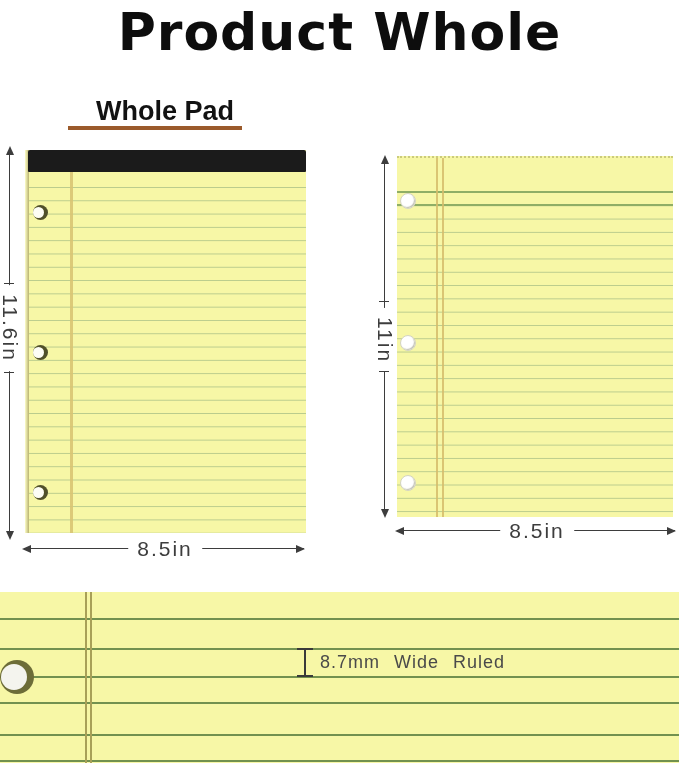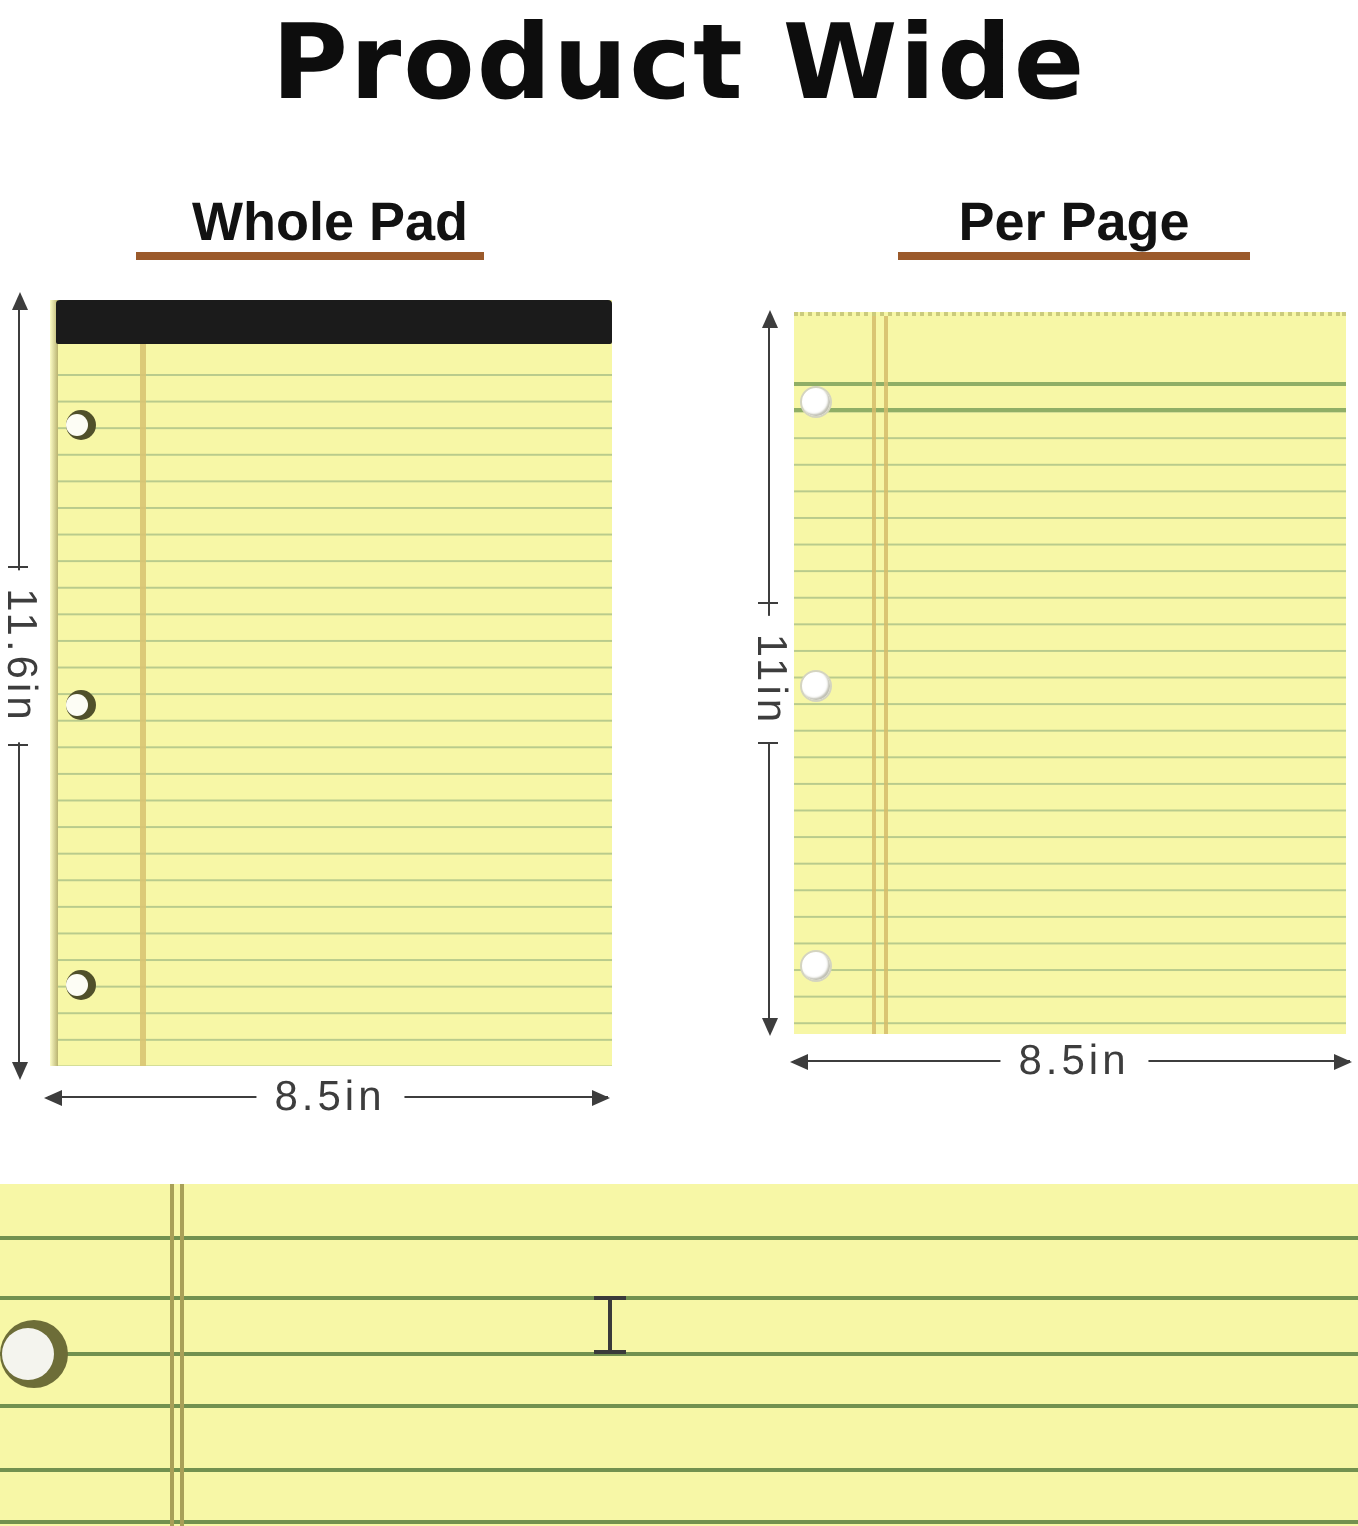--- a/index.html
+++ b/index.html
@@ -50,29 +50,25 @@
   .note1{word-spacing:8px;letter-spacing:1px;}
   .note2{letter-spacing:2px;font-size:17px;}
   .ibeam-v{width:2px;background:#3a3a3a;}
   .ibeam-cap{height:2px;width:16px;background:#3a3a3a;}
 </style>
 </head>
 <body>
 
 <div class="canvas">
 
-  <div class="abs title">Product Wide</div>
+  <div class="abs title">Product Whole</div>
 
   <div class="abs colhead" style="left:68px;top:97px;width:194px;">
     <div class="h">Whole Pad</div>
     <div class="u" style="width:174px;margin-left:0px;"></div>
-  </div>
-  <div class="abs colhead" style="left:449px;top:97px;width:176px;">
-    <div class="h">Per Page</div>
-    <div class="u" style="width:176px;"></div>
   </div>
 
   <div class="abs paper" style="left:25px;top:150px;width:281px;height:383px;">
     <div class="abs rlines" style="left:4px;right:0;top:37px;bottom:0;"></div>
     <div class="abs margin-line" style="left:45px;top:22px;bottom:0;width:3px;"></div>
     <div class="abs edge-strip" style="left:0;top:0;bottom:0;width:4px;"></div>
     <div class="abs binding" style="left:3px;right:0;top:0;height:22px;"></div>
     <div class="abs hole-dark" style="left:8px;top:55px;width:15px;height:15px;">
         <span class="hi" style="left:0px;top:2px;width:11px;height:11px;"></span>
       </div>
@@ -128,15 +124,16 @@
     <div class="abs" style="left:85px;top:0;bottom:0;width:2px;background:#a8a058;"></div>
     <div class="abs" style="left:90px;top:0;bottom:0;width:2px;background:#a8a058;"></div>
     <div class="abs hole-dark" style="left:0;top:68px;width:34px;height:34px;background:#6d6d38;">
         <span class="hi" style="left:1px;top:4px;width:26px;height:26px;background:#f4f4ee;"></span>
       </div>
 
     <div class="abs ibeam-v" style="left:304px;top:58px;height:26px;"></div>
     <div class="abs ibeam-cap" style="left:297px;top:56px;"></div>
     <div class="abs ibeam-cap" style="left:297px;top:83px;"></div>
 
+    <div class="abs note note1" style="left:320px;top:58px;">8.7mm  Wide  Ruled</div>
   </div>
 
 </div>
 
 </body></html>

